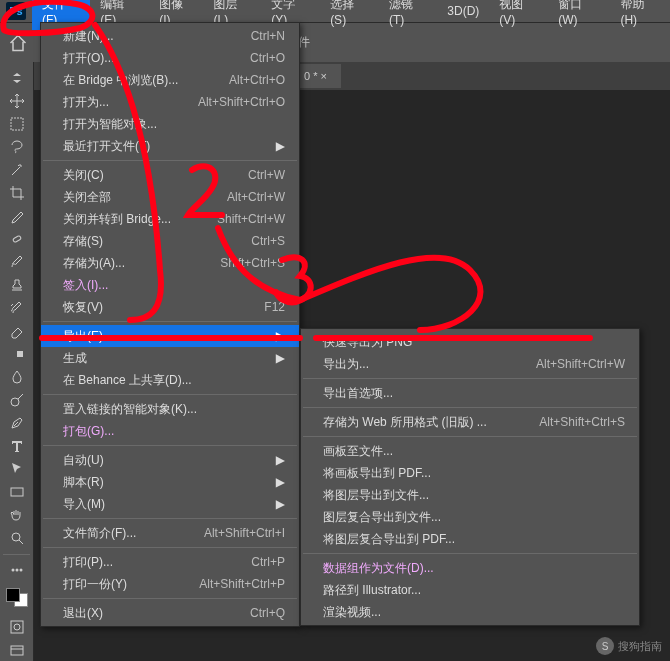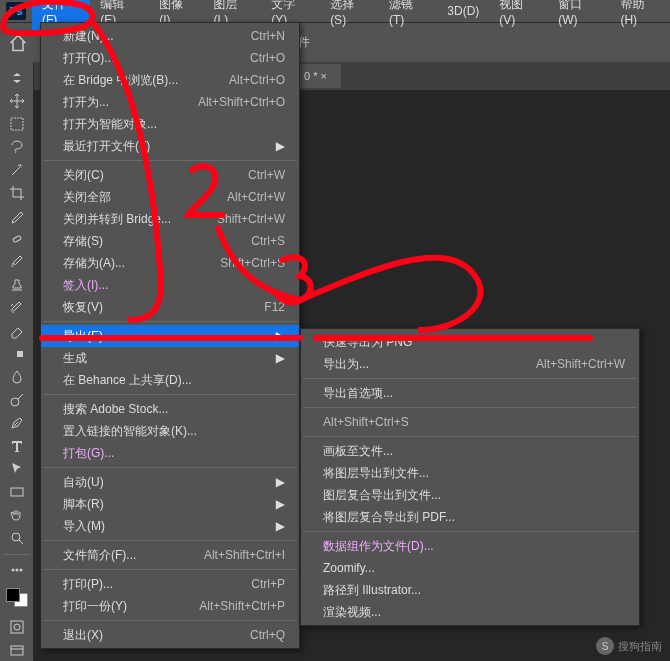--- a/index.html
+++ b/index.html
@@ -267,23 +267,20 @@
     </div>
   <div class="menu-item">
       <span>生成</span>
       <span class="submenu-arrow">▶</span>
     </div>
   <div class="menu-item">
       <span>在 Behance 上共享(D)...</span>
     </div>
   <div class="menu-sep"></div>
   <div class="menu-item">
-      <span>搜索 Adobe Stock...</span>
-    </div>
-  <div class="menu-item">
       <span>置入链接的智能对象(K)...</span>
     </div>
   <div class="menu-item disabled">
       <span>打包(G)...</span>
     </div>
   <div class="menu-sep"></div>
   <div class="menu-item">
       <span>自动(U)</span>
       <span class="submenu-arrow">▶</span>
     </div>
@@ -323,41 +320,42 @@
   <div class="menu-item">
       <span>导出为...</span>
       <span class="shortcut">Alt+Shift+Ctrl+W</span>
     </div>
   <div class="menu-sep"></div>
   <div class="menu-item">
       <span>导出首选项...</span>
     </div>
   <div class="menu-sep"></div>
   <div class="menu-item">
+      <span>存储为 Web 所用格式 (旧版) ...</span>
       <span class="shortcut">Alt+Shift+Ctrl+S</span>
     </div>
   <div class="menu-sep"></div>
   <div class="menu-item">
       <span>画板至文件...</span>
+    </div>
+  <div class="menu-item">
+      <span>将画板导出到 PDF...</span>
     </div>
   <div class="menu-item">
       <span>将图层导出到文件...</span>
     </div>
   <div class="menu-item">
       <span>图层复合导出到文件...</span>
     </div>
   <div class="menu-item">
       <span>将图层复合导出到 PDF...</span>
     </div>
   <div class="menu-sep"></div>
   <div class="menu-item disabled">
       <span>数据组作为文件(D)...</span>
-    </div>
-  <div class="menu-item">
-      <span>Zoomify...</span>
     </div>
   <div class="menu-item">
       <span>路径到 Illustrator...</span>
     </div>
   <div class="menu-item">
       <span>渲染视频...</span>
     </div>
 </div>
 
 <svg class="annotations" width="670" height="661">

